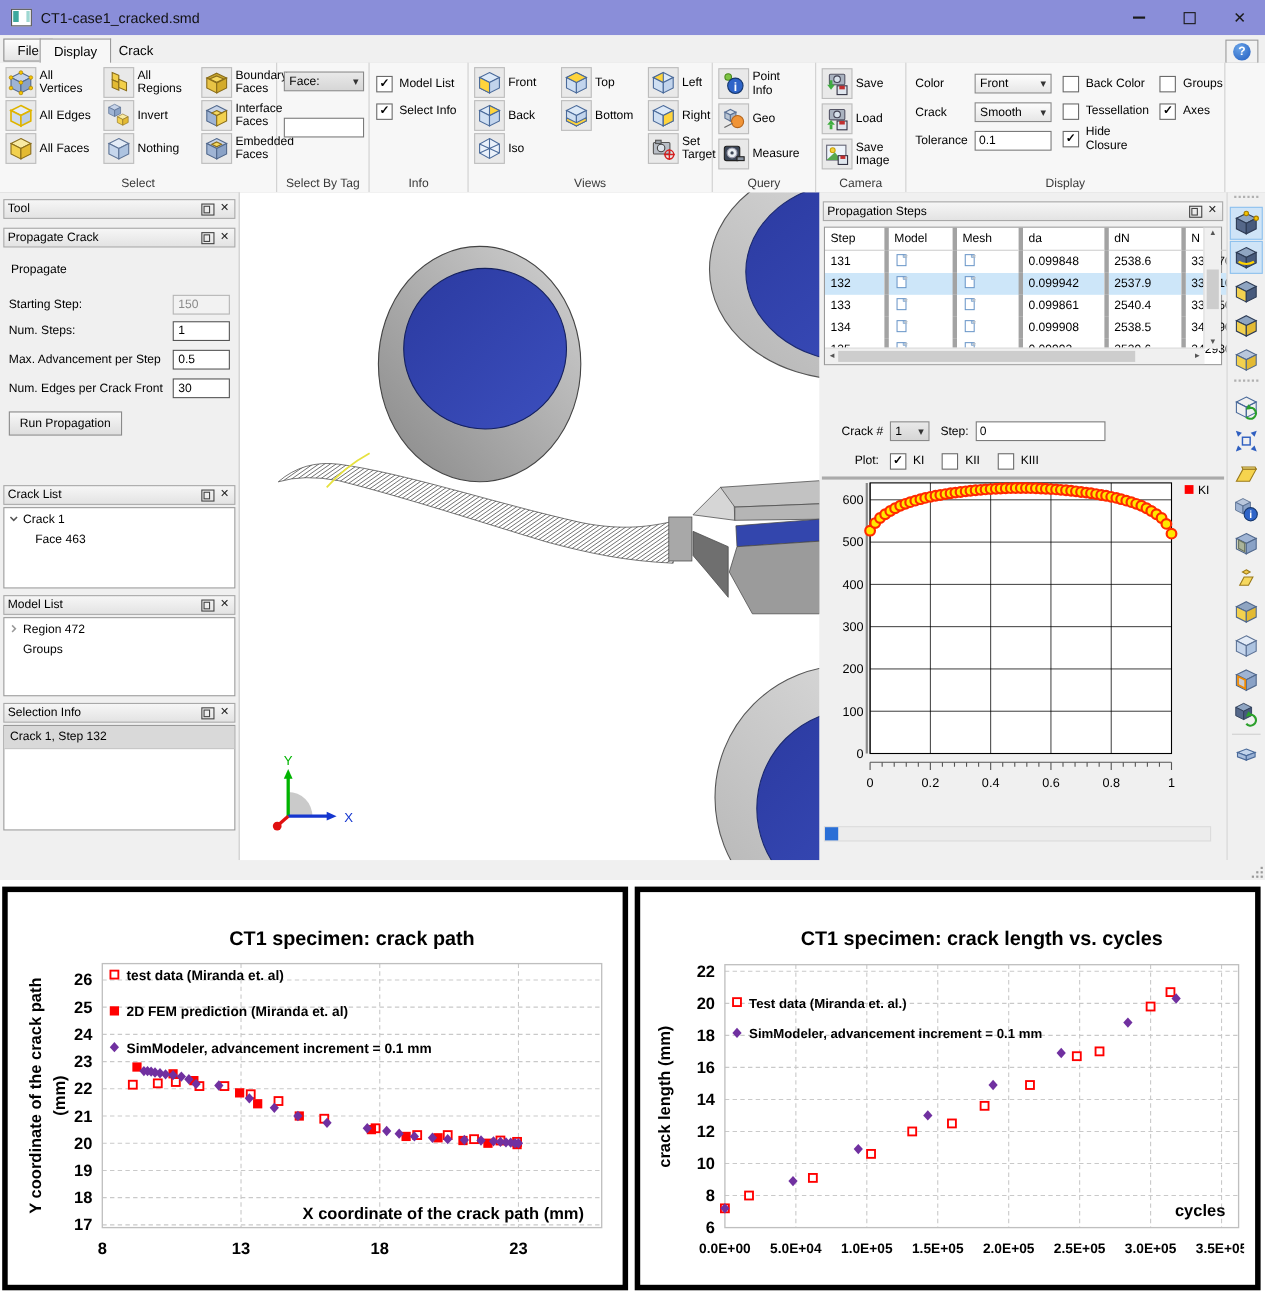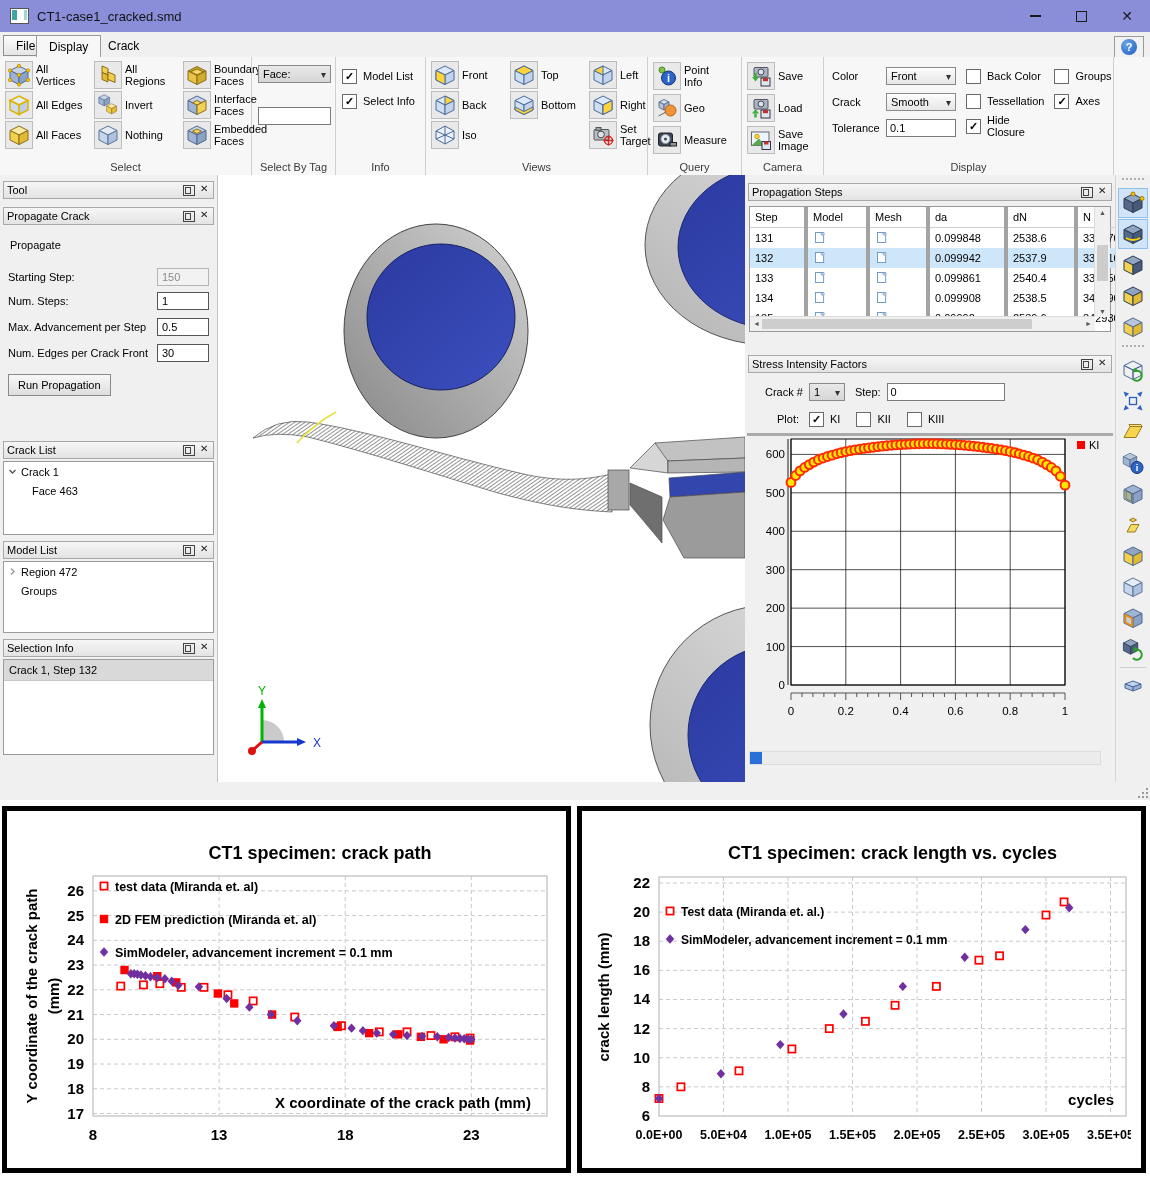--- a/index.html
+++ b/index.html
@@ -729,25 +729,20 @@
             <span class="sarr" style="bottom:2px;left:4px;">▼</span>
           <div class="sthumbv" style="top:38px;height:36px;"></div>
         </div>
         <div class="hscroll">
           <span class="sarr" style="left:3px;top:3px;">◄</span>
             <span class="sarr" style="right:3px;top:3px;">►</span>
           <div class="sthumbh" style="left:12px;width:270px;"></div>
         </div>
       </div>
 
-      <div class="phead" style="top:180px">
-        <span class="pt">Stress Intensity Factors</span>
-        <span class="pdock"></span>
-          <span class="pclose"></span>
-      </div>
       <div class="sifctl" style="top:206px;height:22px;">
         <span style="margin-left:8px">Crack #</span>
         <div class="dd gray" style="width:36px;margin-left:6px;">
             <span>1</span>
             <span class="arr"></span>
           </div>
         <span style="margin-left:10px">Step:</span>
         <input class="tinput" style="width: 118px; margin-left: 6px;" value="0">
       </div>
       <div class="sifctl" style="top:234px;height:20px;">

